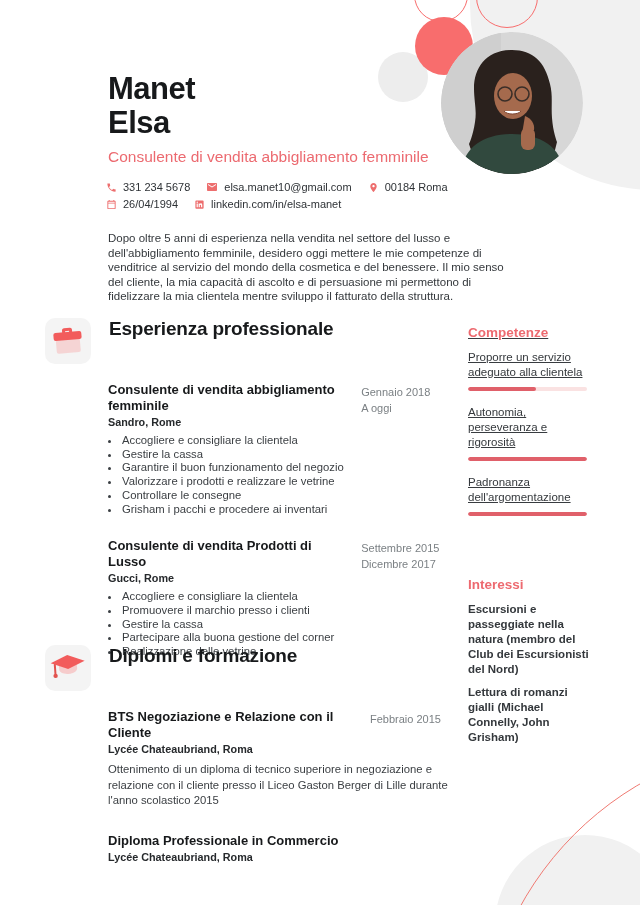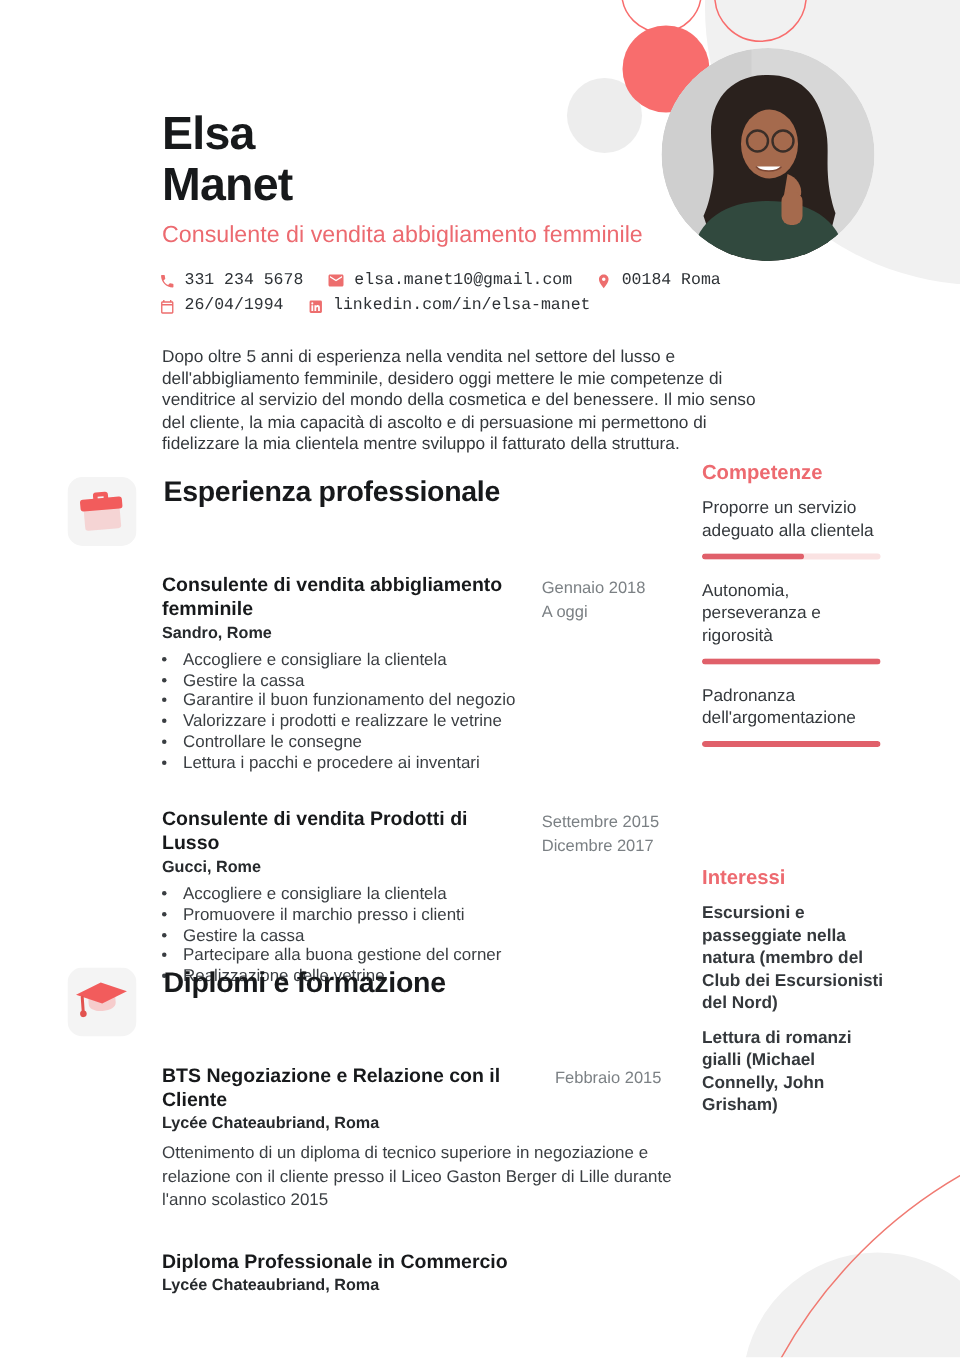--- a/index.html
+++ b/index.html
@@ -14,21 +14,21 @@
   .c-ring-2{left:476px;top:-34px;width:60px;height:60px;border:1.5px solid #f86d6d;background:transparent;}
   .c-gray-bottom{left:495px;top:835px;width:180px;height:180px;background:#f1f1f1;}
   .c-ring-bottom{left:480px;top:740px;width:640px;height:640px;border:1.5px solid #f07a72;background:transparent;}
   .photo{position:absolute;left:441px;top:32px;width:142px;height:142px;border-radius:50%;overflow:hidden;}
   
   .name{position:absolute;left:108px;top:72px;font-size:31px;font-weight:700;color:#17191b;
         line-height:34px;letter-spacing:-0.5px;}
   .job-title{position:absolute;left:108px;top:148px;font-size:15.5px;color:#ec6a70;}
   .contacts{position:absolute;left:106px;top:181px;width:420px;display:flex;flex-wrap:wrap;
             column-gap:16px;row-gap:5px;font-size:11px;color:#2e3236;}
-  .contact{display:flex;align-items:center;gap:6px;cursor:pointer;font-family:Liberation Mono, monospace;}
+  .contact{display:flex;align-items:center;gap:6px;cursor:pointer;}
   .contact svg{display:block;}
   .summary{position:absolute;left:108px;top:231px;width:412px;font-size:11.5px;line-height:14.5px;color:#34383c;}
   
   .section{position:absolute;left:45px;width:403px;}
   #experience{top:318px;}
   #education{top:645px;}
   .sec-head{display:flex;align-items:flex-start;gap:18px;}
   .sec-icon{width:46px;height:46px;flex:0 0 46px;}
   .sec-title{font-size:19px;font-weight:700;color:#17191b;letter-spacing:-0.2px;}
   .entries{margin-left:63px;}
@@ -36,21 +36,21 @@
   .entry-main{width:250px;}
   .entry-dates{width:90px;margin-left:12px;font-size:11px;line-height:16px;color:#7b8084;padding-top:2px;}
   .e-title{font-size:13px;font-weight:700;color:#17191b;line-height:16px;}
   .e-org{font-size:10.8px;font-weight:600;color:#26292c;margin-top:2px;}
   ul.bullets{margin:6px 0 0 0;padding-left:13px;font-size:11.3px;line-height:13.7px;color:#3a3e42;}
   ul.bullets li{margin:0;padding-left:1px;}
   .e-desc{font-size:11.3px;line-height:15.5px;color:#3a3e42;margin-top:7px;width:340px;}
   .edu-first .entry-main{width:250px;}
   
   .side-group{position:absolute;left:468px;width:126px;}
-  #skills{top:307px;} #languages{top:505px;} #interests{top:577px;}
+  #skills{top:325px;text-decoration:underline;} #languages{top:505px;} #interests{top:577px;}
   .side-title{font-size:13.5px;font-weight:700;color:#ed6a70;margin:0 0 9px 0;line-height:16px;}
   .skill{margin-bottom:14px;}
   .skill-label{font-size:11.5px;line-height:15px;color:#34383c;margin-bottom:7px;}
   .bar{width:119px;height:4px;border-radius:2px;background:#fae2e2;overflow:hidden;}
   .bar-fill{height:100%;border-radius:2px;background:#e0606a;}
   .side-list > div{font-size:11.5px;line-height:15px;color:#34383c;margin-bottom:7px;}
   #interests .side-list > div{margin-bottom:8px;font-weight:bold;}
 </style>
 </head>
 <body>
@@ -81,22 +81,22 @@
         <circle cx="81" cy="62" r="7" fill="none" stroke="#3a2e28" stroke-width="1.6"></circle>
         <path d="M63 79c3 4 14 4 17 0" fill="#fff" stroke="#7c4632" stroke-width="1"></path>
         <path d="M84 84c6 2 10 8 9 14l-12 4z" fill="#a56a4d"></path>
         <path d="M20 142c2-28 24-40 51-40s50 12 52 40z" fill="#31493e"></path>
         <rect x="80" y="96" width="14" height="22" rx="6" fill="#a56a4d"></rect>
       </g>
     </svg>
   </div>
 
   <div class="name">
+    <div>Manet</div>
     <div>Elsa</div>
-    <div>Manet</div>
   </div>
   <div class="job-title">Consulente di vendita abbigliamento femminile</div>
 
   <div class="contacts">
     <span class="contact">
       <span>
         <svg width="11" height="11" viewBox="0 0 24 24" fill="#ed6e6e">
             <path d="M6.6 10.8c1.5 3 3.6 5.1 6.6 6.6l2.2-2.2c.3-.3.7-.4 1-.2 1.1.4 2.3.6 3.6.6.6 0 1 .4 1 1V20c0 .6-.4 1-1 1C10.6 21 3 13.4 3 4c0-.6.4-1 1-1h3.5c.6 0 1 .4 1 1 0 1.2.2 2.4.6 3.6.1.3 0 .7-.2 1l-2.3 2.2z"></path>
           </svg>
       </span>
@@ -157,21 +157,21 @@
       <div class="entry">
         <div class="entry-main">
           <div class="e-title">Consulente di vendita abbigliamento femminile</div>
           <div class="e-org">Sandro, Rome</div>
           <ul class="bullets">
               <li>Accogliere e consigliare la clientela</li>
               <li>Gestire la cassa</li>
               <li>Garantire il buon funzionamento del negozio</li>
               <li>Valorizzare i prodotti e realizzare le vetrine</li>
               <li>Controllare le consegne</li>
-              <li>Lettura i pacchi e procedere ai inventari</li>
+              <li>Grisham i pacchi e procedere ai inventari</li>
             </ul>
         </div>
         <div class="entry-dates">
           <div>Gennaio 2018</div>
           <div>A oggi</div>
         </div>
       </div>
 
       <div class="entry" style="margin-top:22px;">
         <div class="entry-main">

